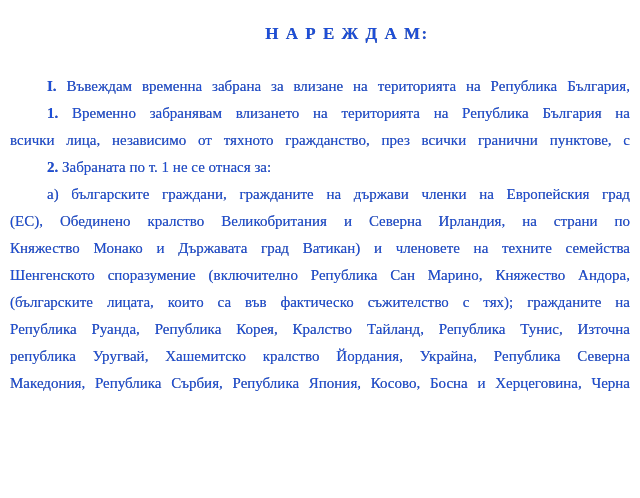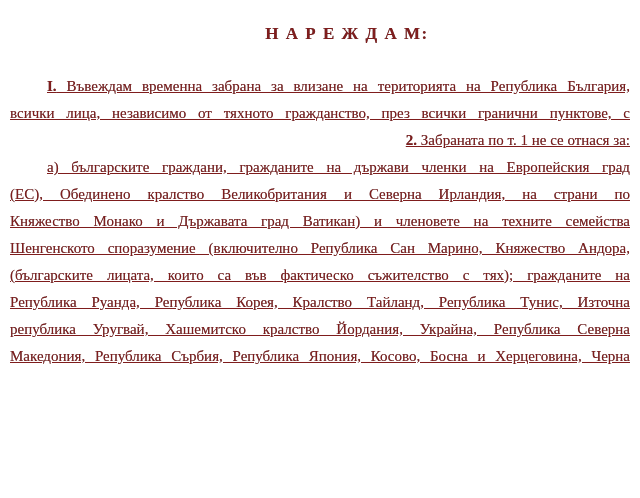--- a/index.html
+++ b/index.html
@@ -3,58 +3,58 @@
 <meta charset="utf-8">
 <style>
   html, body { margin: 0; padding: 0; background: #888; }
   .page {
     position: relative;
     width: 640px;
     height: 498px;
     margin: 0 auto;
     background: #ffffff;
     overflow: hidden;
-    color: #7f1d1d;
+    color: #1d4ed8;
     font-family: "Liberation Serif", "DejaVu Serif", serif;
     text-shadow: 0 0 0.5px rgba(20,20,20,0.55); 
   }
   .title {
     margin: 24px 0 0 0;
     padding-left: 54px;          
     text-align: center;
     font-size: 17px;
     font-weight: 700;
     letter-spacing: 1.5px;
     line-height: 20px;
   }
   .body-text {
     margin: 29px 10px 0 10px;    
     font-size: 15px;
     line-height: 27px;
-    text-decoration: underline;
   }
   .line { min-height: 27px; text-align: left; }
   .line.j {                       
     text-align: justify;
     text-align-last: justify;
   }
-  .line.ind { text-indent: 37px; text-align: right; } 
+  .line.ind { text-indent: 37px; } 
   .line b { font-weight: 700; }
 </style>
 </head>
 <body>
 
 <div class="page">
 
   <h1 class="title">Н А Р Е Ж Д А М:</h1>
 
   <div class="body-text">
 
     <div class="line ind j"><b>I.</b><span> Въвеждам временна забрана за влизане на територията на Република България,</span></div>
 
+    <div class="line ind j"><b>1.</b><span> Временно забранявам влизането на територията на Република България на</span></div>
     <div class="line j"><span>всички лица, независимо от тяхното гражданство, през всички гранични пунктове, с</span></div>
 
     <div class="line ind"><b>2.</b><span> Забраната по т. 1 не се отнася за:</span></div>
 
     <div class="line ind j"><span>а) българските граждани, гражданите на държави членки на Европейския град</span></div>
     <div class="line j"><span>(ЕС), Обединено кралство Великобритания и Северна Ирландия, на страни по</span></div>
     <div class="line j"><span>Княжество Монако и Държавата град Ватикан) и членовете на техните семейства</span></div>
     <div class="line j"><span>Шенгенското споразумение (включително Република Сан Марино, Княжество Андора,</span></div>
     <div class="line j"><span>(българските лицата, които са във фактическо съжителство с тях); гражданите на</span></div>
     <div class="line j"><span>Република Руанда, Република Корея, Кралство Тайланд, Република Тунис, Източна</span></div>

